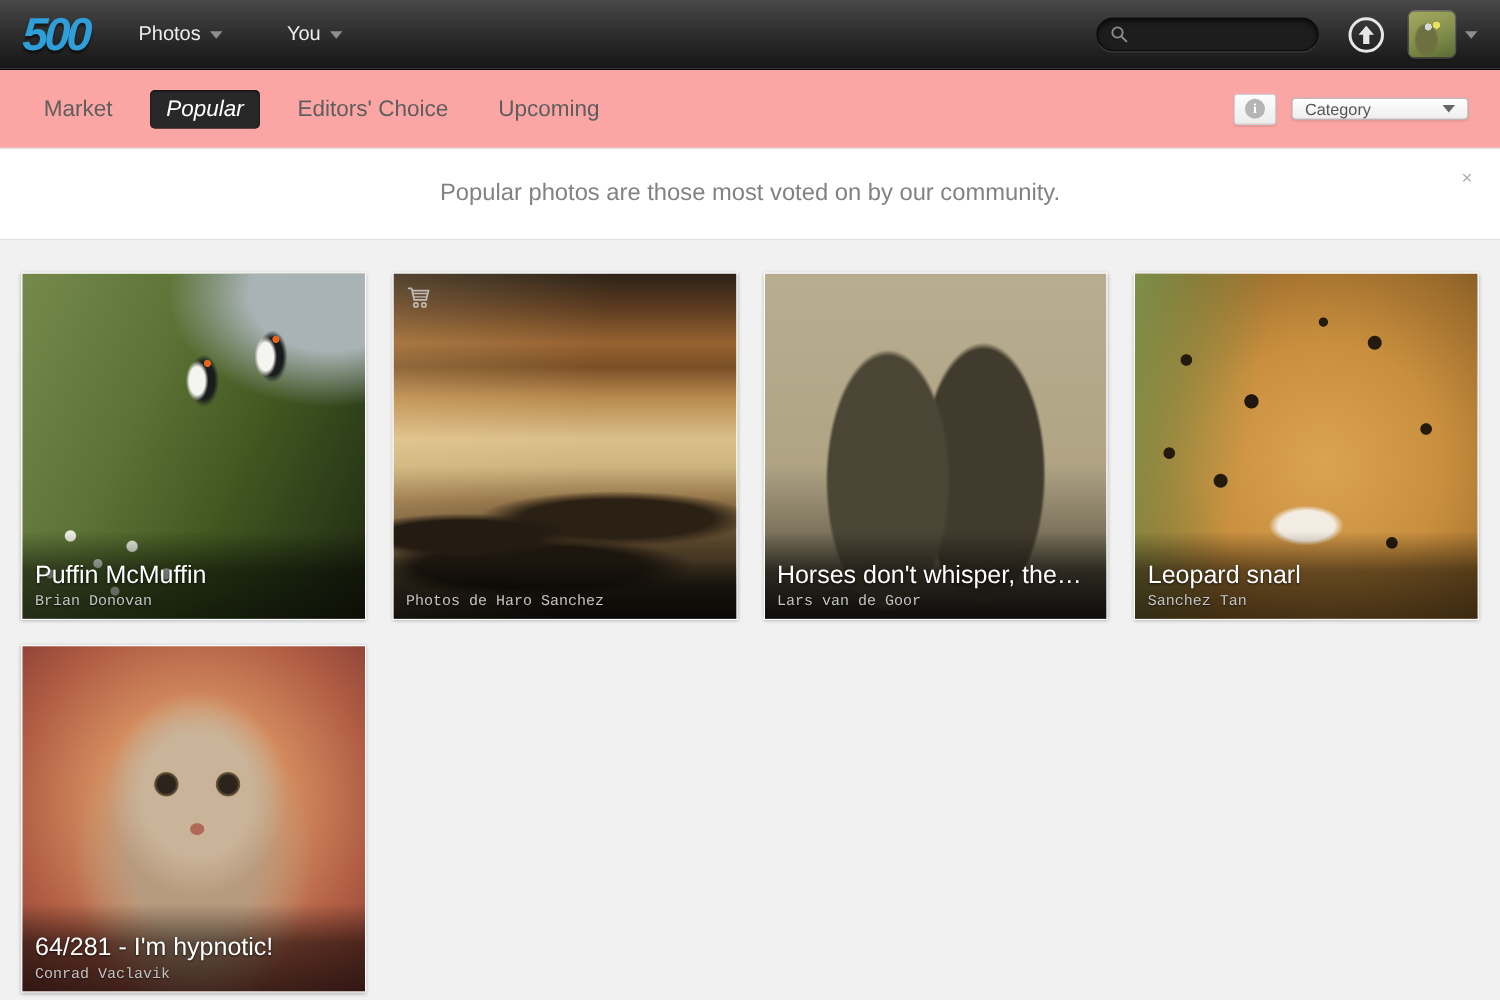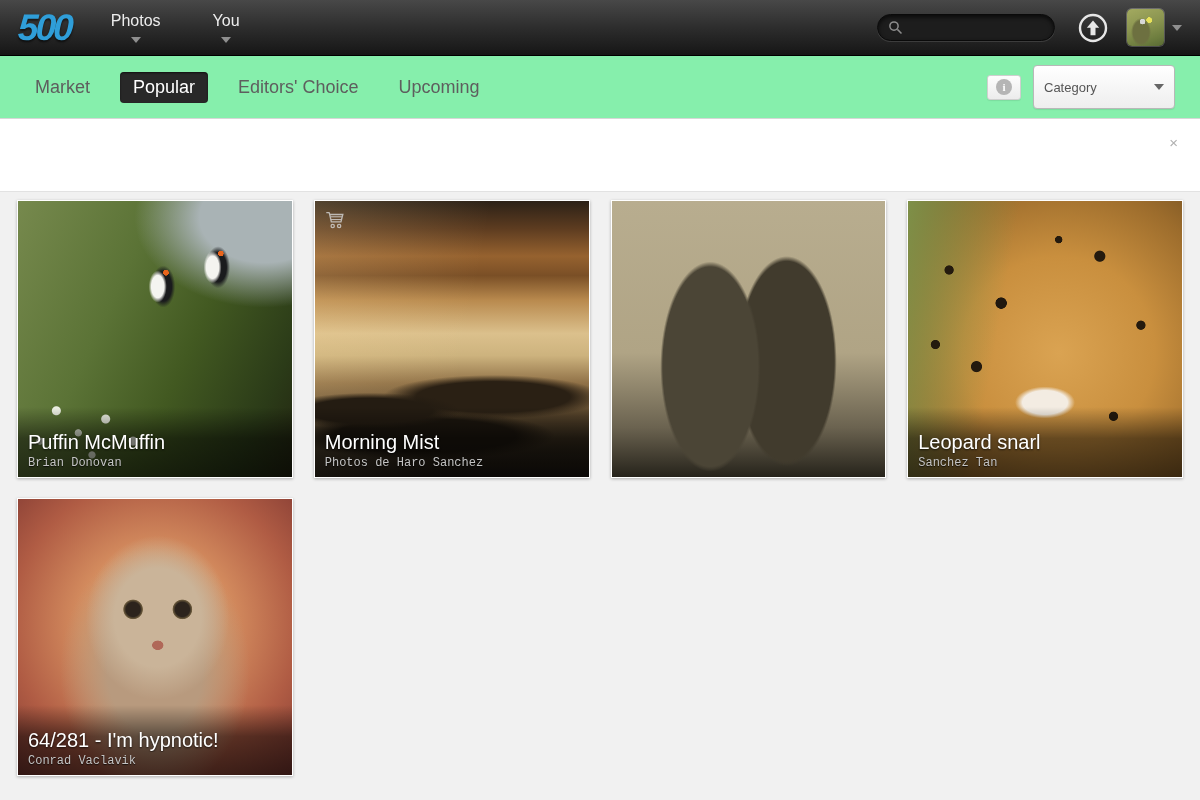--- a/index.html
+++ b/index.html
@@ -10,21 +10,21 @@
   .topbar{
     height:56px; background:linear-gradient(180deg,#484848 0%,#2d2d2d 50%,#161616 100%);
     display:flex; align-items:center; padding:0 18px; border-bottom:1px solid #000;
   }
   .logo{
     font-size:37px; font-weight:bold; color:#2f9ed9; letter-spacing:-3px;
     text-shadow:0 2px 2px rgba(0,0,0,.55); margin-right:40px; cursor:pointer;
     font-style:italic; transform:skewX(-2deg);
   }
   .top-menu{ display:flex; align-items:center; gap:52px; }
-  .menu-item{ display:flex; align-items:center; gap:7px; color:#ededed; font-size:16px; cursor:pointer;flex-direction:column; }
+  .menu-item{ display:flex; align-items:center; gap:7px; color:#ededed; font-size:16px; cursor:pointer; }
   .caret{ width:0; height:0; border-left:5px solid transparent; border-right:5px solid transparent; border-top:6px solid #8f8f8f; display:inline-block; }
   .top-spacer{ flex:1; }
   .searchbox{
     width:178px; height:27px; border-radius:14px; background:#1d1d1d;
     border:1px solid #0a0a0a; box-shadow:inset 0 2px 4px rgba(0,0,0,.7), 0 1px 0 rgba(255,255,255,.12);
     display:flex; align-items:center; padding:0 10px; gap:6px;
   }
   .searchbox input{ background:transparent; border:none; outline:none; color:#ddd; font-size:13px; width:130px; font-family:"Liberation Sans",sans-serif; }
   .upload-btn{ margin-left:22px; width:32px; height:32px; cursor:pointer; }
   .avatar-wrap{ display:flex; align-items:center; margin-left:18px; gap:8px; }
@@ -34,49 +34,49 @@
       radial-gradient(circle 3px at 60% 30%, #e8e25a 90%, transparent 100%),
       radial-gradient(circle 3px at 42% 34%, #d8d8d8 90%, transparent 100%),
       radial-gradient(ellipse 10px 14px at 38% 62%, #6d7040 80%, transparent 100%),
       linear-gradient(160deg,#a3aa60 0%,#8a9450 45%,#6c7c3e 80%,#596a34 100%);
     box-shadow:0 0 0 1px rgba(255,255,255,.25), 0 1px 2px rgba(0,0,0,.6);
   }
 
   
   .subnav{
     height:63px; display:flex; align-items:center; padding:0 25px;
-    background:#86efac; border-bottom:1px solid #d7d7d7;
+    background:#fca5a5; border-bottom:1px solid #d7d7d7;
   }
   .tab{ font-size:18px; color:#5e5e5e; margin-right:20px; padding:5px 10px; cursor:pointer; }
-  .tab.active{ background:#282828; color:#fff; border-radius:4px; padding:5px 13px; box-shadow:inset 0 1px 2px rgba(0,0,0,.6); }
+  .tab.active{ background:#282828; color:#fff; border-radius:4px; padding:5px 13px; box-shadow:inset 0 1px 2px rgba(0,0,0,.6);font-style:italic; }
   .subnav-right{ margin-left:auto; display:flex; align-items:center; gap:12px; }
   .info-btn{
     width:34px; height:25px; border:1px solid #cfcfcf; border-radius:3px;
     background:linear-gradient(#fdfdfd,#ececec); display:flex; align-items:center; justify-content:center; cursor:pointer;
     box-shadow:0 1px 1px rgba(0,0,0,.08);
   }
   .info-glyph{ width:16px; height:16px; border-radius:50%; background:#b5b5b5; color:#fff; font-size:11px; font-weight:bold; line-height:16px; text-align:center; font-family:"Liberation Serif",serif; }
   .select{
-    width:142px; height:44px; border:1px solid #b8b8b8; border-radius:4px;
+    width:142px; height:18px; border:1px solid #b8b8b8; border-radius:4px;
     background:linear-gradient(#ffffff,#eeeeee); display:flex; align-items:center;
     padding:0 10px; font-size:13px; color:#555; cursor:pointer; box-shadow:0 1px 1px rgba(0,0,0,.08);
   }
   .select .caret{ margin-left:auto; border-top-color:#666; }
 
   
   .banner{
     height:73px; background:#fff; border-bottom:1px solid #e2e2e2;
     display:flex; align-items:center; justify-content:center; position:relative;
   }
   .banner-text{ font-size:19px; color:#828282; }
   .banner-close{ position:absolute; right:22px; top:16px; color:#b0b0b0; font-size:15px; cursor:pointer; line-height:1; }
 
   
   .grid{
-    margin:8px 17px 0; display:grid; grid-template-columns:repeat(4,1fr); gap:20px 21px;
+    margin:26px 17px 0; display:grid; grid-template-columns:repeat(4,1fr); gap:20px 21px;
   }
   .card{
     position:relative; background:#fff; padding:1px; height:278px;
     box-shadow:0 1px 3px rgba(0,0,0,.28); cursor:pointer;
   }
   .ph{ height:276px; width:100%; position:relative; }
   .caption{
     position:absolute; left:1px; right:1px; bottom:1px;
     padding:24px 10px 7px; background:linear-gradient(180deg, rgba(0,0,0,0) 0%, rgba(0,0,0,.50) 45%, rgba(0,0,0,.62) 100%);
   }
@@ -203,20 +203,21 @@
       <span class="info-glyph">i</span>
     </div>
     <div class="select">
       <span>Category</span>
       <span class="caret"></span>
     </div>
   </div>
 </div>
 
 <div class="banner">
+  <span class="banner-text">Popular photos are those most voted on by our community.</span>
   <span class="banner-close">×</span>
 </div>
 
 <main class="grid">
 
   <figure class="card">
     <div class="ph ph1"></div>
     <figcaption class="caption">
       <div class="cap-title">Puffin McMuffin</div>
       <div class="cap-author">Brian Donovan</div>
@@ -227,27 +228,30 @@
     <div class="ph ph2">
       <svg class="cart-badge" width="22" height="22" viewBox="0 0 24 24">
         <path d="M2.5 4h3l1 2h14l-2 8H8L6 5" fill="none" stroke="#d6d6d6" stroke-width="1.5"></path>
         <line x1="7" y1="8.5" x2="19.5" y2="8.5" stroke="#d6d6d6" stroke-width="1.2"></line>
         <line x1="7.5" y1="11.5" x2="19" y2="11.5" stroke="#d6d6d6" stroke-width="1.2"></line>
         <circle cx="9.5" cy="18.5" r="1.8" fill="none" stroke="#d6d6d6" stroke-width="1.4"></circle>
         <circle cx="16.5" cy="18.5" r="1.8" fill="none" stroke="#d6d6d6" stroke-width="1.4"></circle>
       </svg>
     </div>
     <figcaption class="caption">
-      <div class="cap-title">Morning Mist</div>
       <div class="cap-author">Photos de Haro Sanchez</div>
     </figcaption>
   </figure>
 
   <figure class="card">
     <div class="ph ph3"></div>
+    <figcaption class="caption">
+      <div class="cap-title">Horses don't whisper, they ...</div>
+      <div class="cap-author">Lars van de Goor</div>
+    </figcaption>
   </figure>
 
 
   <figure class="card">
     <div class="ph ph5"></div>
     <figcaption class="caption">
       <div class="cap-title">Leopard snarl</div>
       <div class="cap-author">Sanchez Tan</div>
     </figcaption>
   </figure>

